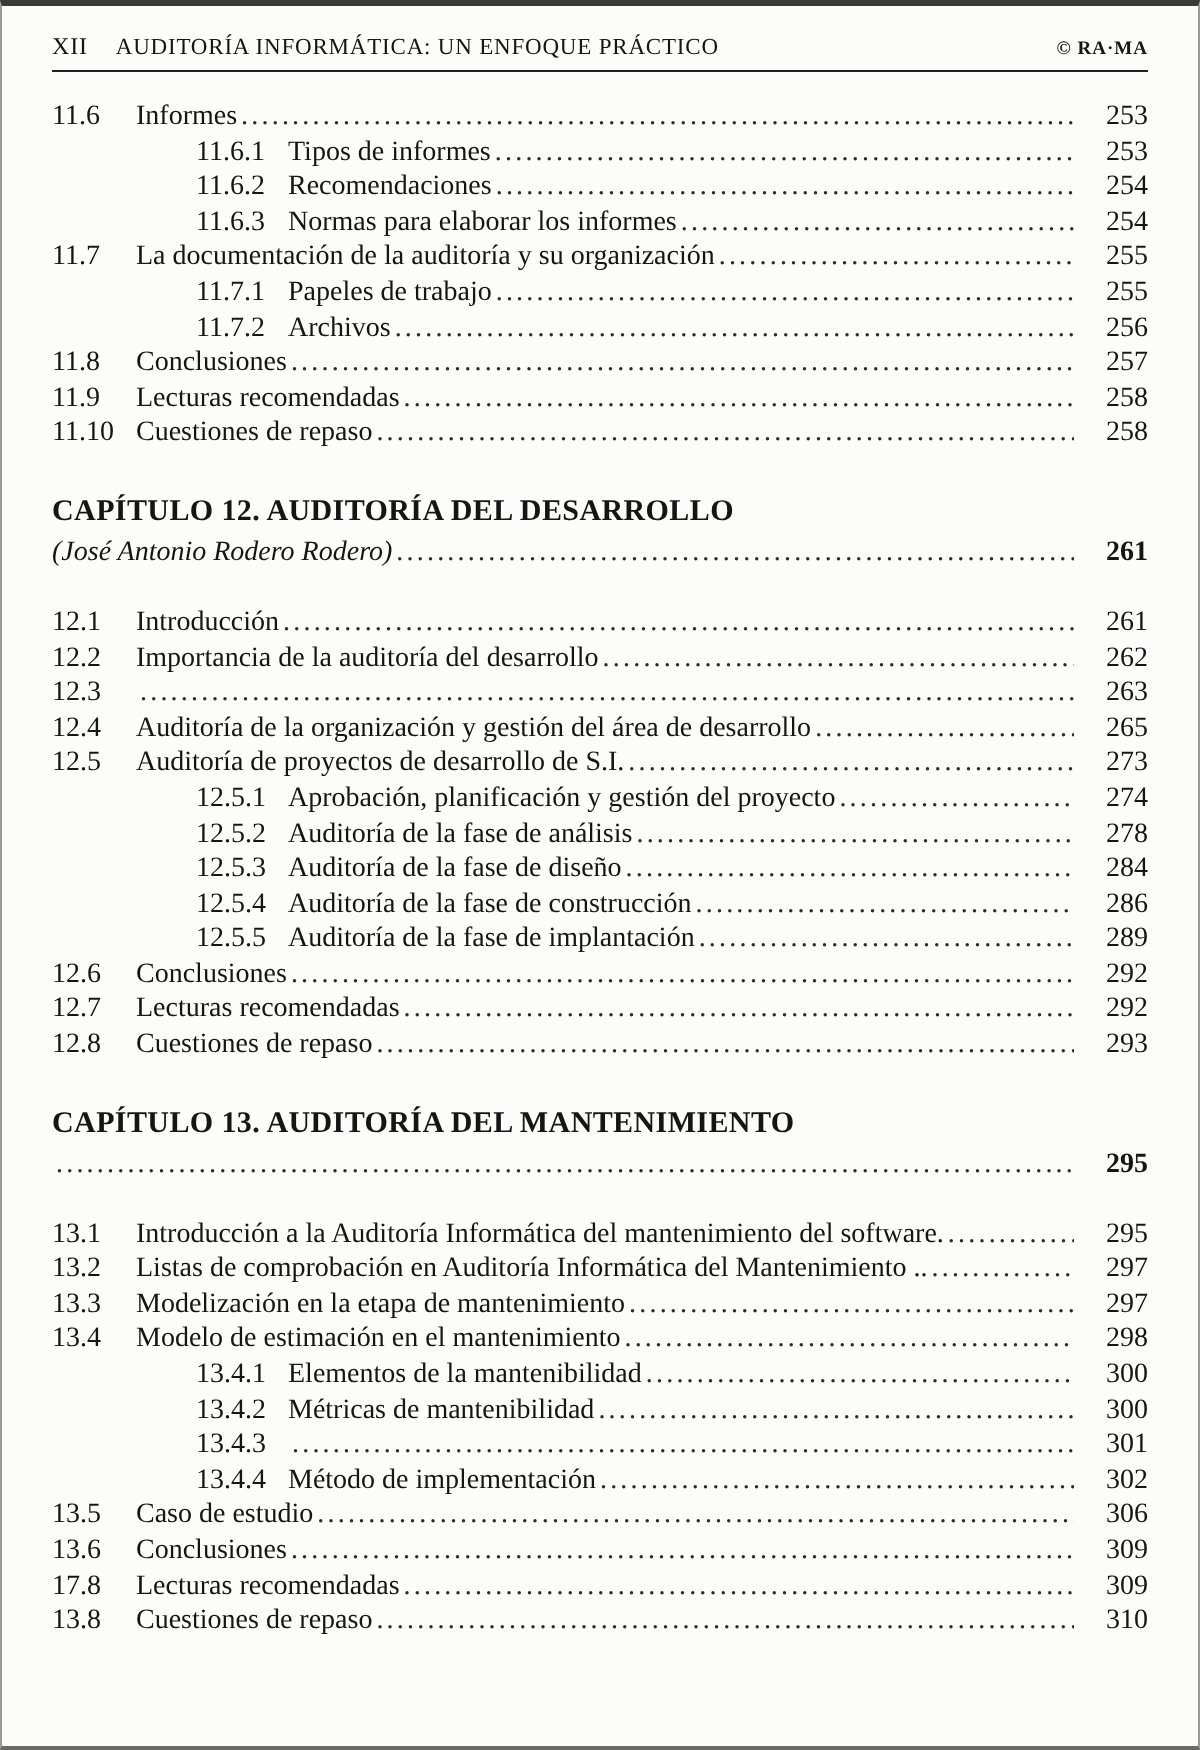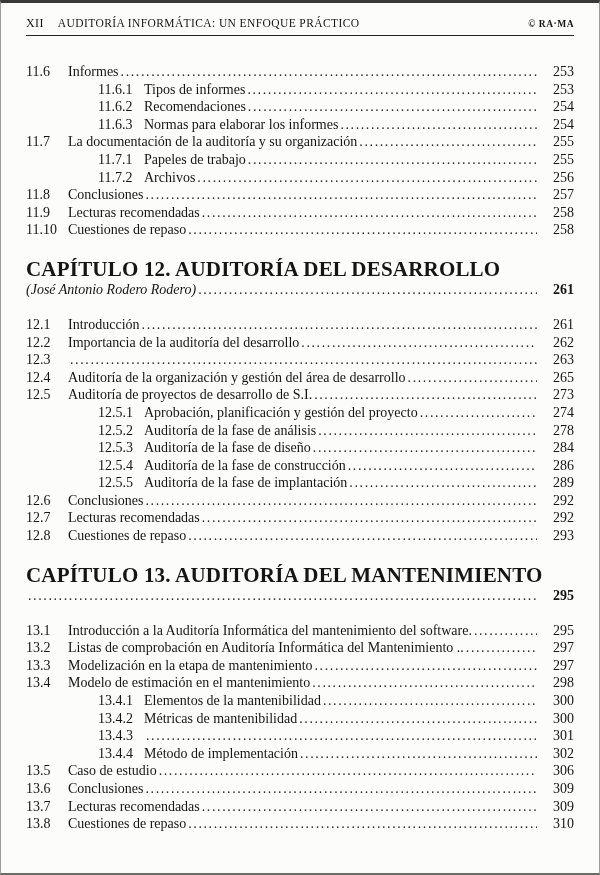--- a/index.html
+++ b/index.html
@@ -34,21 +34,21 @@
     margin-left: auto;
     font-size: 9.5px;
     font-weight: bold;
     letter-spacing: 0.5px;
   }
   .rule {
     border-bottom: 1.4px solid #222;
     margin-top: 4px;
   }
   
-  main { margin-top: 27px; }
+  main { margin-top: 14px; }
   .row {
     display: flex;
     align-items: baseline;
     font-size: 14px;
     line-height: 17.6px;
   }
   .num  { flex: 0 0 42px; white-space: nowrap; }
   .lvl2 { padding-left: 72px; }
   .lvl2 .num { flex: 0 0 46px; }
   .title { white-space: nowrap; flex-shrink: 0; }
@@ -61,21 +61,21 @@
   }
   .leader::after {
     content: "......................................................................................................................................................";
     letter-spacing: 1.6px;
     color: #2b2b2b;
   }
   .pg { flex: 0 0 34px; text-align: right; white-space: nowrap; }
   
   .chapter { margin-top: 20px; margin-bottom: 17px; }
   .chap-title {
-    font-size: 21px;
+    font-size: 15px;
     font-weight: bold;
     line-height: 21px;
     letter-spacing: 0.2px;
     white-space: nowrap;
   }
   .chap-row { line-height: 19px; }
   .chap-author { font-style: italic; white-space: nowrap; flex-shrink: 0; text-align: center; }
   .chap-row .pg { font-weight: bold; }
 </style>
 </head>
@@ -331,21 +331,21 @@
   </div>
 
   <div class="row lvl1">
     <span class="num">13.6</span>
     <span class="title">Conclusiones</span>
     <span class="leader"></span>
     <span class="pg">309</span>
   </div>
 
   <div class="row lvl1">
-    <span class="num">13.7</span>
+    <span class="num">17.8</span>
     <span class="title">Lecturas recomendadas</span>
     <span class="leader"></span>
     <span class="pg">309</span>
   </div>
 
   <div class="row lvl1">
     <span class="num">13.8</span>
     <span class="title">Cuestiones de repaso</span>
     <span class="leader"></span>
     <span class="pg">310</span>

